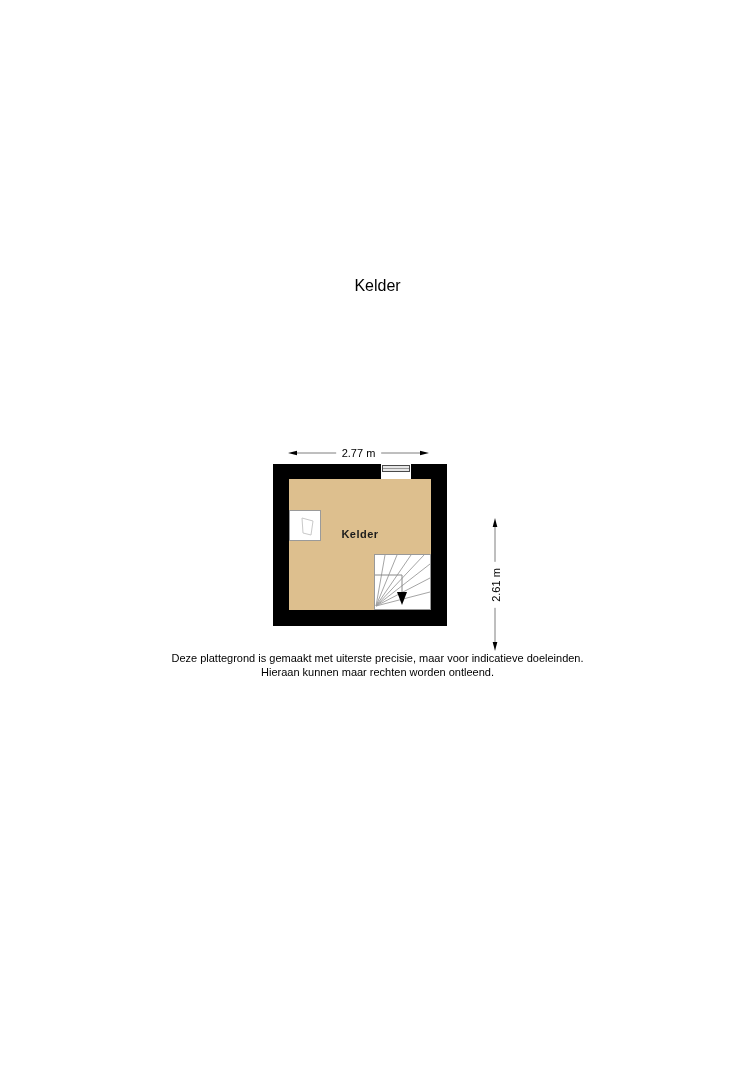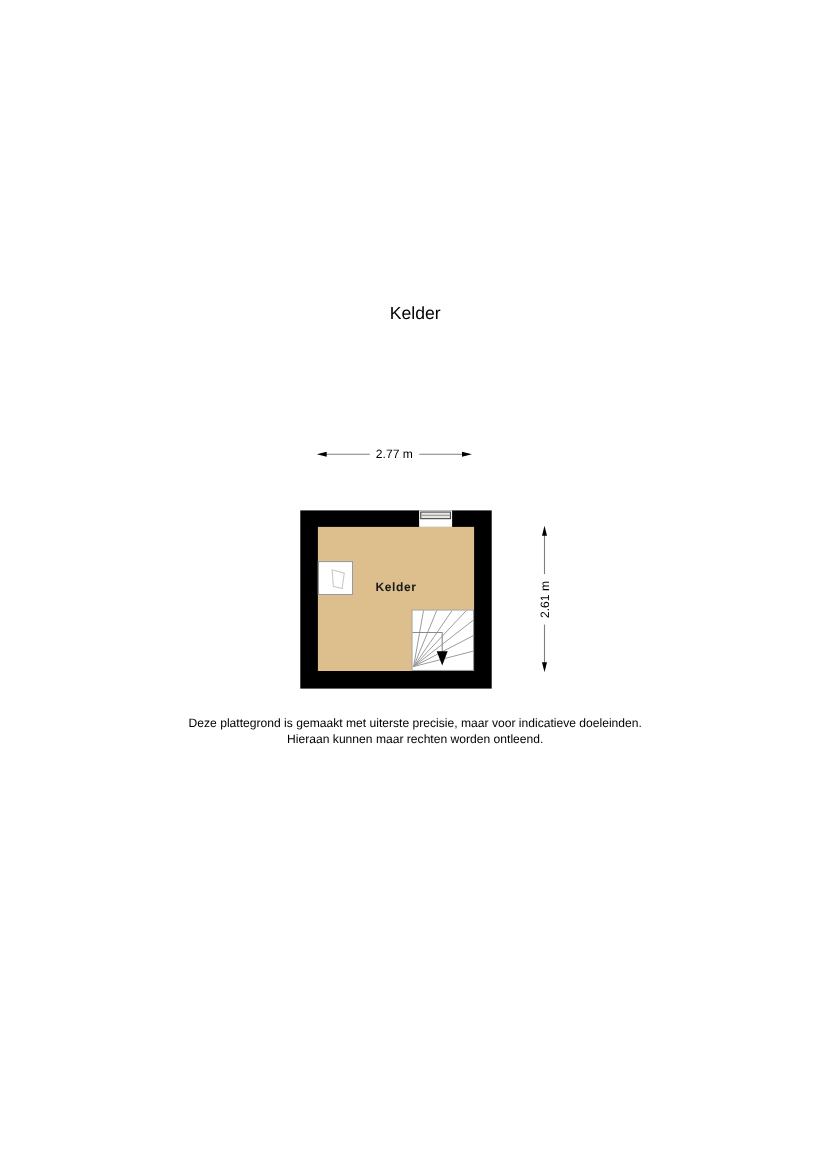--- a/index.html
+++ b/index.html
@@ -15,21 +15,21 @@
   }
   .page-title {
     position: absolute;
     left: 0; right: 0; top: 277px;
     text-align: center;
     font-size: 16px;
     font-weight: 400;
     color: #000;
   }
   
-  .dim { position: absolute; }
+  .dim { position: absolute; margin-top: 40px; }
   .dim svg { display: block; }
   .dim-h { left: 288px; top: 405px; width: 141px; height: 16px; }
   .dim-h .dim-label {
     position: absolute;
     left: 50%; top: 50%;
     transform: translate(-50%, -50%);
     background: #ffffff;
     padding: 0 6px;
     font-size: 11px;
     white-space: nowrap;

